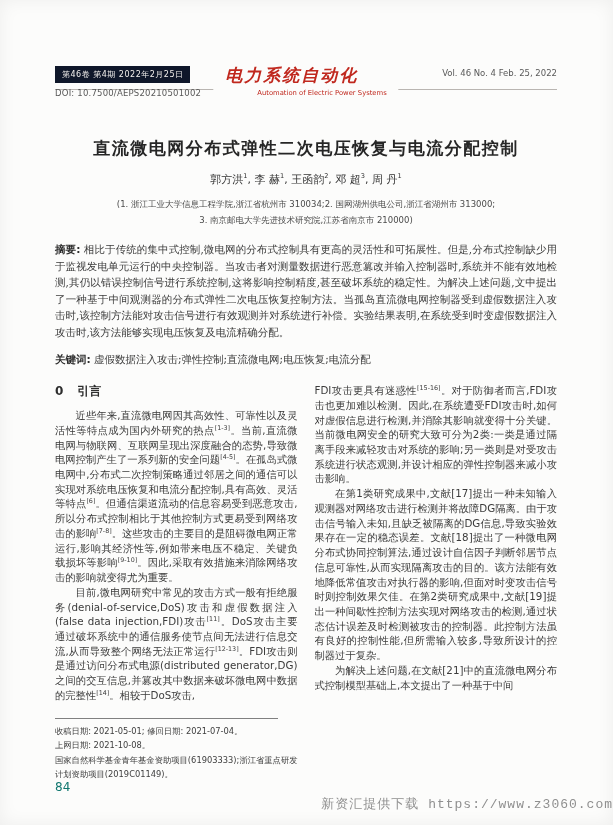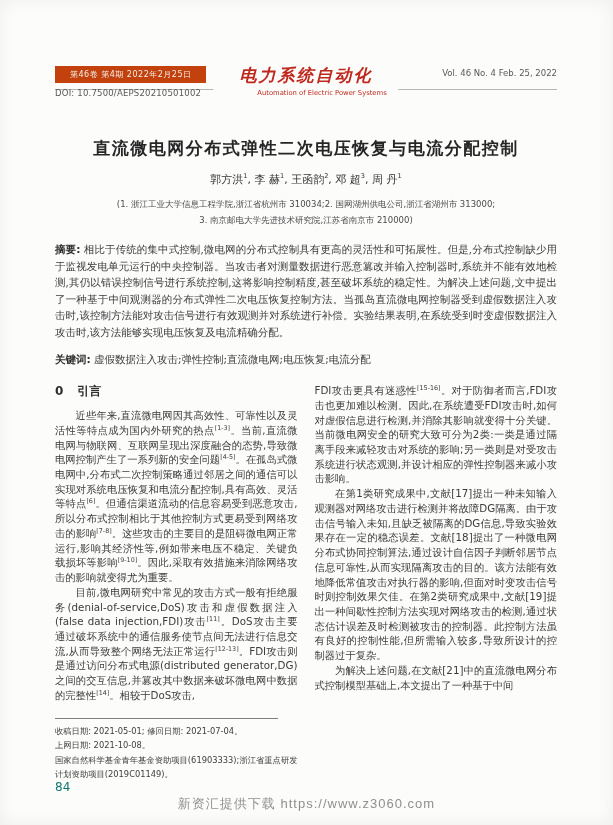--- a/index.html
+++ b/index.html
@@ -5,24 +5,24 @@
   html,body{margin:0;padding:0;background:#e8e8e6;}
   .page{position:relative;width:613px;height:825px;margin:0 auto;background:#fcfcfb;
         font-family:"DejaVu Sans",sans-serif;color:#3b3b3b;overflow:hidden;
         box-shadow:inset 0 0 18px rgba(0,0,0,0.06);}
   .content{position:absolute;left:55px;right:56px;top:62px;}
 
   
   .journal-header{position:relative;height:48px;}
   .header-rule{position:absolute;left:0;right:0;top:27px;border-top:1px solid #b9b5b1;}
   .header-left{position:absolute;left:0;top:0;z-index:2;}
-  .issue-bar{display:inline-block;background:#c2410c;color:#f3f0ed;font-size:8px;
-             padding:3px 15px;letter-spacing:0.5px;}
+  .issue-bar{display:inline-block;background:#0f172a;color:#f3f0ed;font-size:8px;
+             padding:3px 7px;letter-spacing:0.5px;}
   .doi{margin-top:5px;font-size:8.5px;color:#585858;letter-spacing:0.2px;}
-  .header-center{position:absolute;left:50%;transform:translateX(-50%);top:2px;text-align:center;
+  .header-center{position:absolute;left:50%;transform:translateX(-50%);top:2px;text-align:left;
                  background:#fcfcfb;padding:0 12px;z-index:2;}
   .logo-cn{font-size:17px;font-weight:bold;font-style:italic;color:#c0281e;
            letter-spacing:2px;font-family:"DejaVu Serif",serif;white-space:nowrap;}
   .logo-en{font-size:6.8px;color:#c0281e;margin-top:2px;white-space:nowrap;margin-left:32px;}
   .header-right{position:absolute;right:0;top:6px;font-size:8.5px;color:#585858;z-index:2;}
 
   
   h1.paper-title{margin:27px 0 0;text-align:center;font-size:17px;font-weight:bold;
                  color:#262626;letter-spacing:1.5px;}
   .authors{margin-top:12px;text-align:center;font-size:11px;color:#333;}
@@ -44,22 +44,22 @@
   .para-wrap{flex:1 1 auto;min-height:0;overflow:hidden;}
   .para{margin:0;font-size:10.3px;line-height:1.43;text-align:justify;color:#3b3b3b;}
   .para.indent{text-indent:2em;}
   sup.cite{font-size:0.62em;}
 
   
   .footnote{flex:0 0 auto;margin-top:6px;font-size:8.3px;line-height:1.72;color:#3e3e3e;text-align:justify;}
   .fn-rule{width:92%;border-top:1px solid #808080;margin-bottom:5px;}
 
   .page-number{position:absolute;left:55px;bottom:31px;font-size:12px;color:#0f766e;}
-  .watermark{position:absolute;left:0;right:0;bottom:12px;text-align:center;font-size:13px;
-             color:#8f8f8f;font-family:Liberation Sans, sans-serif;letter-spacing:1px;}
+  .watermark{position:absolute;left:0;right:0;bottom:12px;text-align:right;font-size:13px;
+             color:#8f8f8f;font-family:Liberation Mono, monospace;letter-spacing:1px;}
 </style>
 </head>
 <body>
 
 <div class="page">
   <div class="content">
 
     <header class="journal-header">
       <div class="header-rule"></div>
       <div class="header-left">

